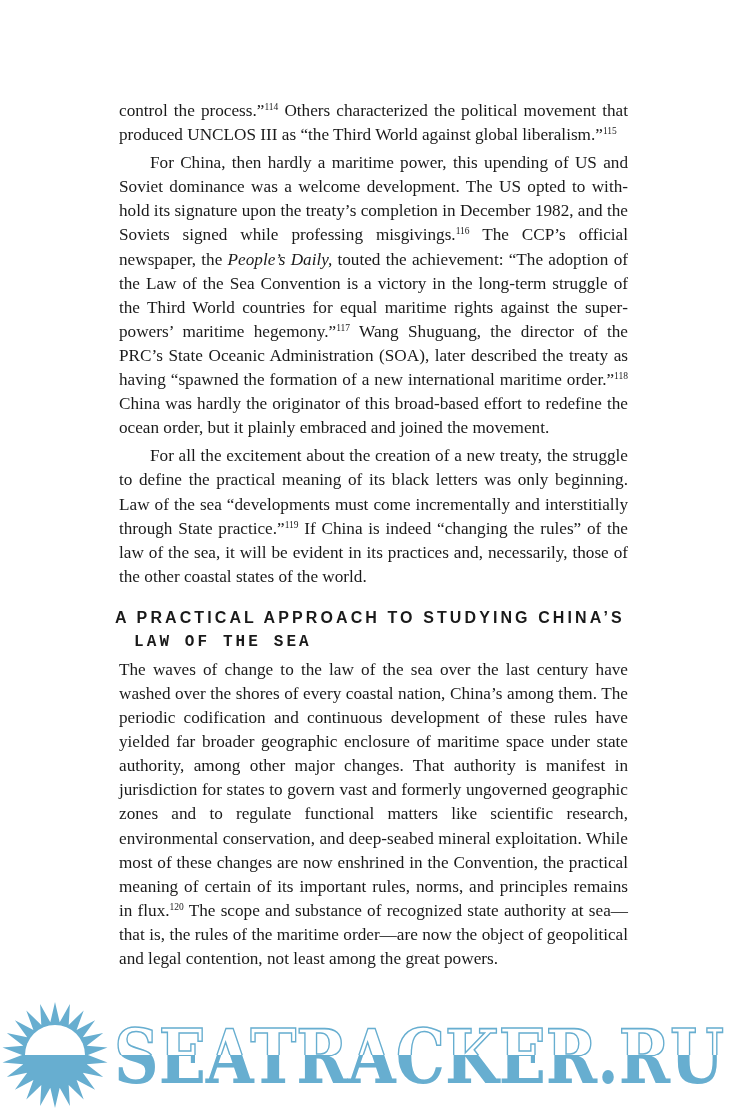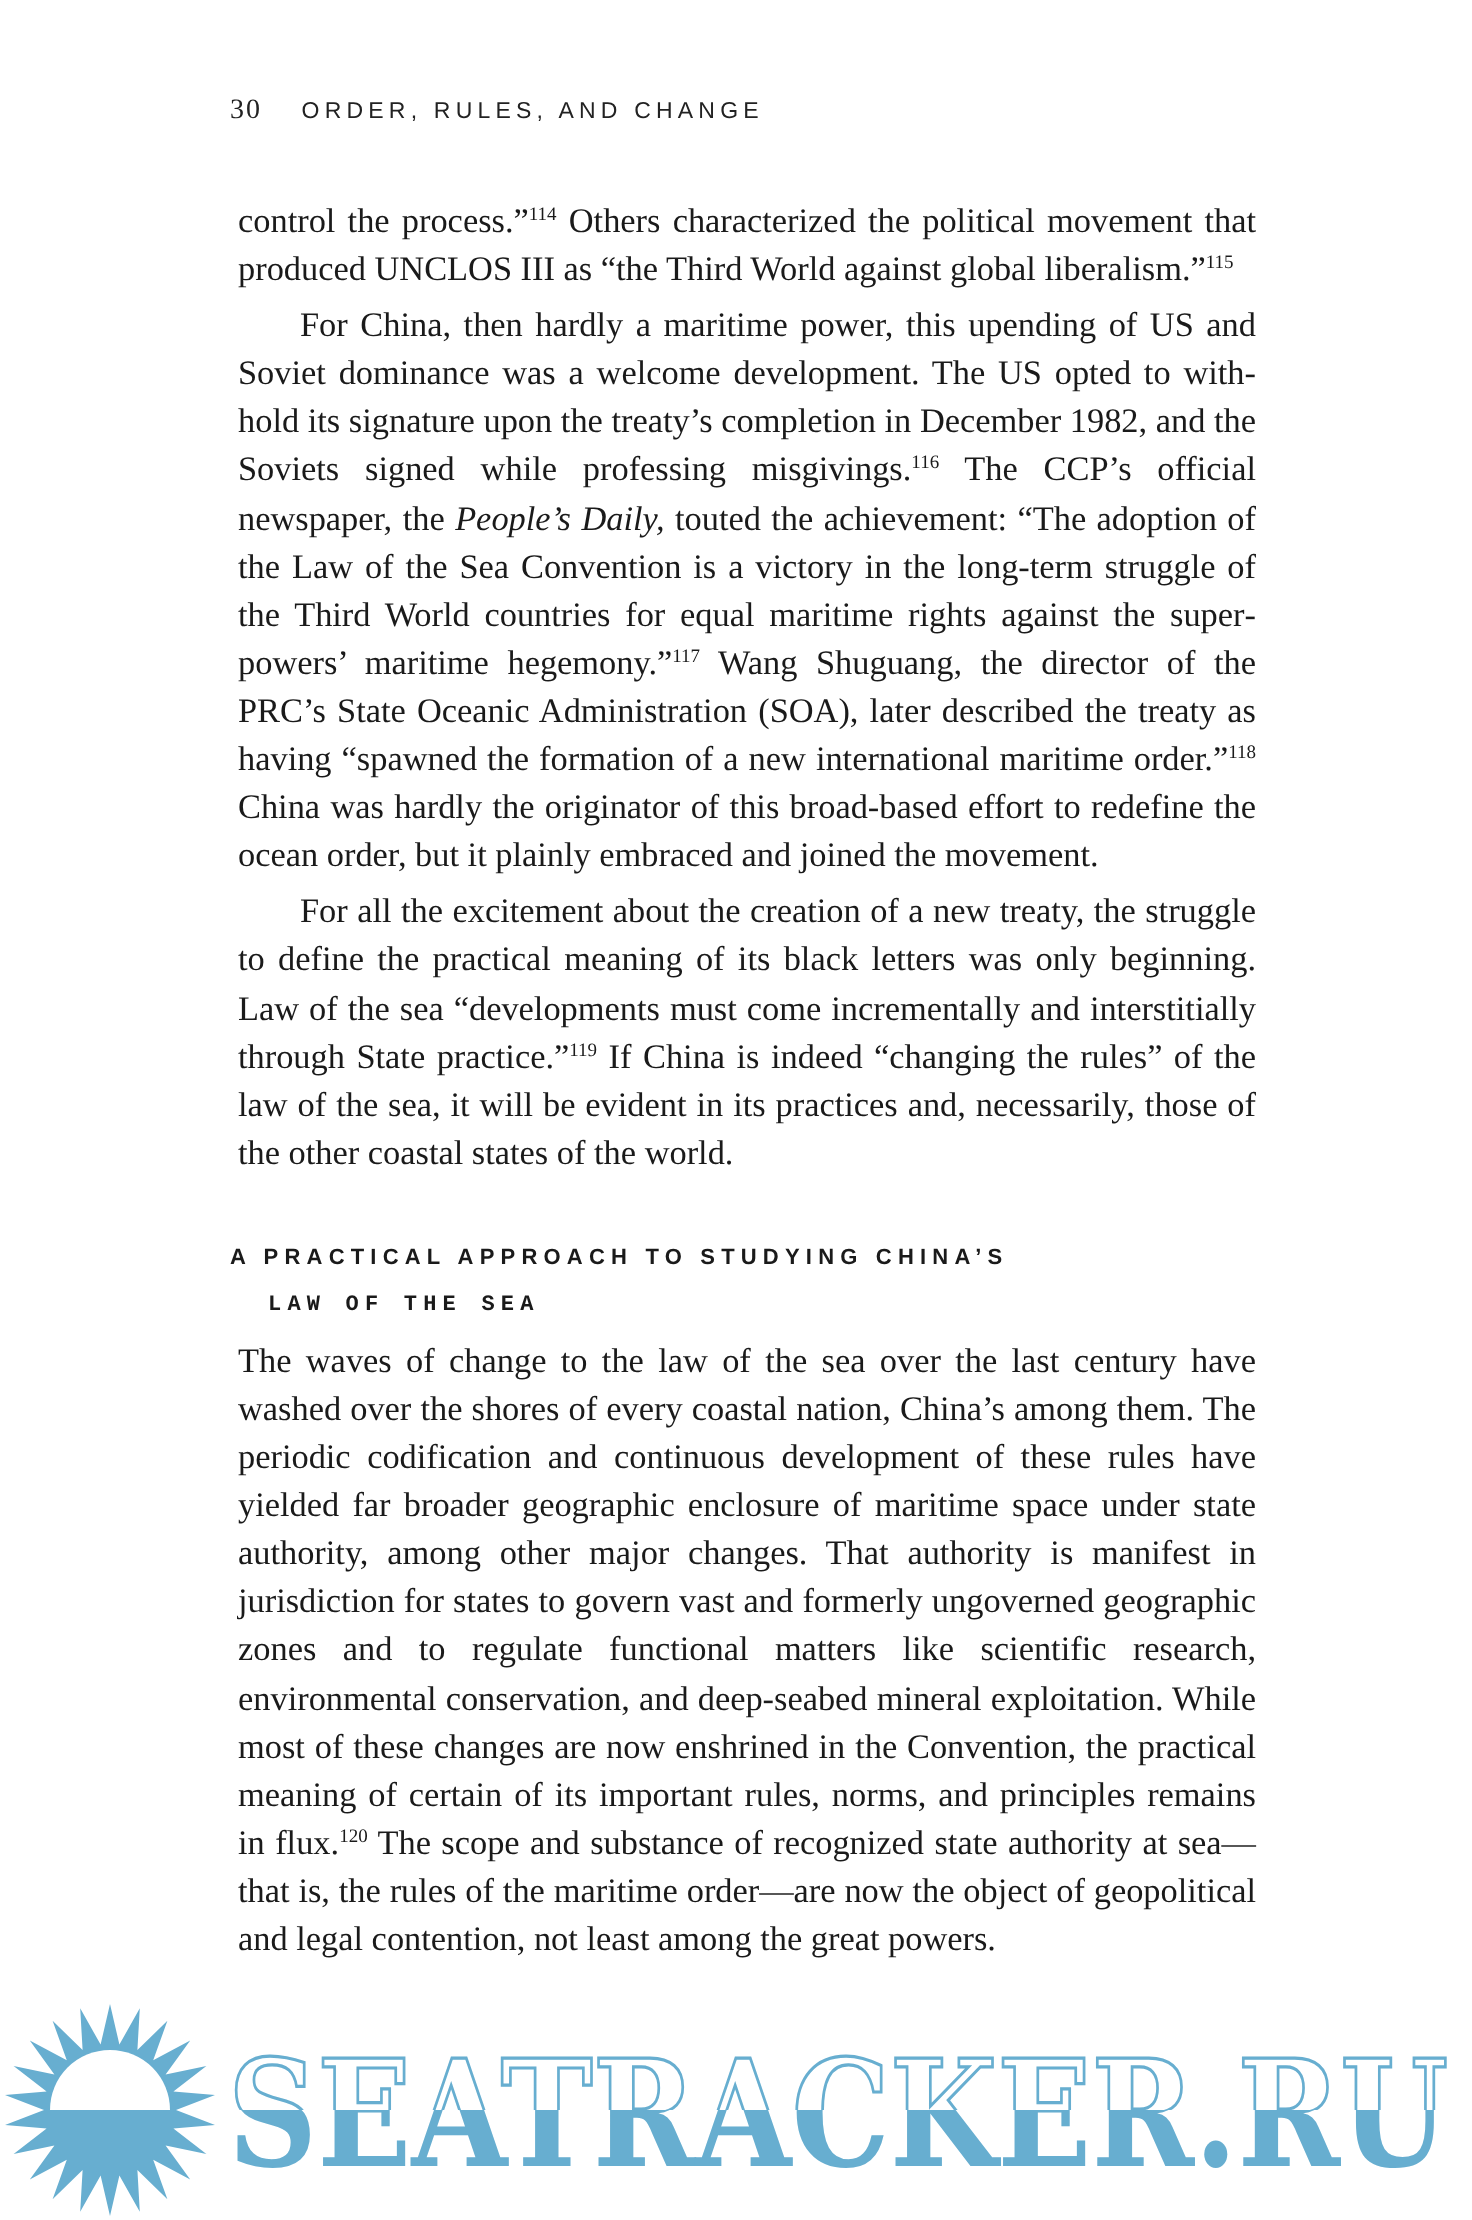--- a/index.html
+++ b/index.html
@@ -14,36 +14,32 @@
   .body-text {
     position: absolute; left: 115px; top: 95px; width: 517px;
     font-family: "Liberation Serif", serif;
     font-size: 17.2px; line-height: 24.1px; color: #1a1a1a;
     text-align: justify;
   }
   .body-text p { margin: 4px; }
   .body-text p.indent { text-indent: 31px; }
   sup { font-size: 9.5px; line-height: 0; vertical-align: 6px; }
   .heading {
-    margin-top: 28px;
+    margin-top: 17px;
     font-family: "Liberation Sans", sans-serif; font-weight: bold;
-    font-size: 11px; letter-spacing: 3.1px; color: #1a1a1a;
+    font-size: 16px; letter-spacing: 3.1px; color: #1a1a1a;
     line-height: 24px;
   }
   .heading .l2 { display: block; padding-left: 19px; font-family: Liberation Mono, monospace; }
   .watermark { position: absolute; left: 0; top: 995px; width: 736px; height: 115px; }
 </style>
 </head>
 <body>
 
 <div class="page">
-  <div class="running-head">
-    <span class="pnum">30</span>
-    <span>ORDER, RULES, AND CHANGE</span>
-  </div>
 
   <div class="body-text">
     <div id="paras-1">
         <p><span>control the process.”</span><sup>114</sup><span> Others characterized the political movement that produced UNCLOS III as “the Third World against global liberalism.”</span><sup>115</sup></p>
         <p class="indent"><span>For China, then hardly a maritime power, this upending of US and Soviet dominance was a welcome development. The US opted to with­hold its signature upon the treaty’s completion in December 1982, and the Soviets signed while professing misgivings.</span><sup>116</sup><span> The CCP’s official newspaper, the </span><i>People’s Daily,</i><span> touted the achievement: “The adoption of the Law of the Sea Convention is a victory in the long-term struggle of the Third World countries for equal maritime rights against the super­powers’ maritime hegemony.”</span><sup>117</sup><span> Wang Shuguang, the director of the PRC’s State Oceanic Administration (SOA), later described the treaty as having “spawned the formation of a new international maritime or­der.”</span><sup>118</sup><span> China was hardly the originator of this broad-based effort to rede­fine the ocean order, but it plainly embraced and joined the movement.</span></p>
         <p class="indent"><span>For all the excitement about the creation of a new treaty, the struggle to define the practical meaning of its black letters was only beginning. Law of the sea “developments must come incrementally and interstitially through State practice.”</span><sup>119</sup><span> If China is indeed “changing the rules” of the law of the sea, it will be evident in its practices and, necessarily, those of the other coastal states of the world.</span></p>
       </div>
     <div class="heading">
       <span>A PRACTICAL APPROACH TO STUDYING CHINA’S</span>
       <span class="l2">LAW OF THE SEA</span>

